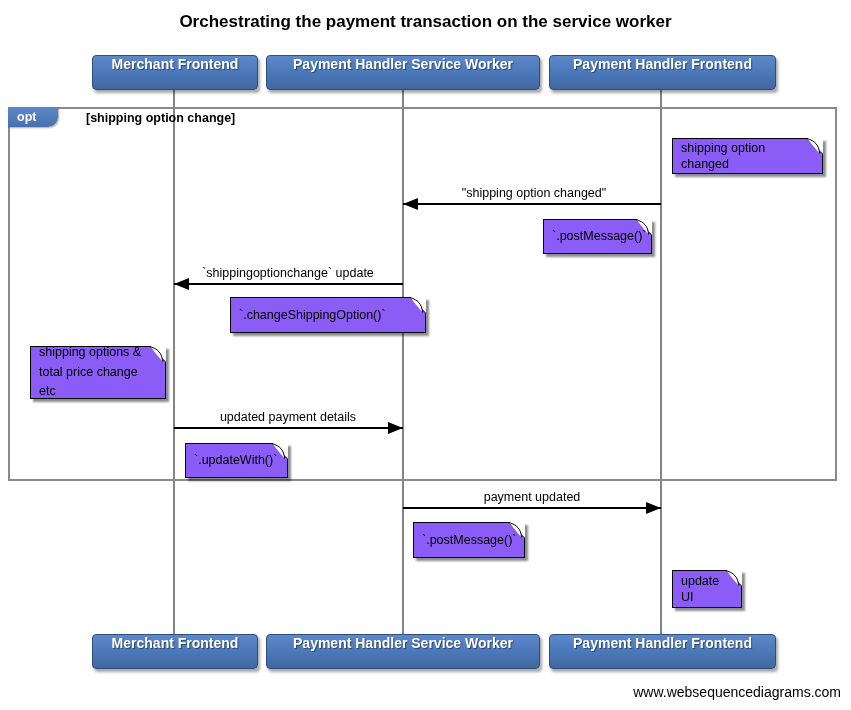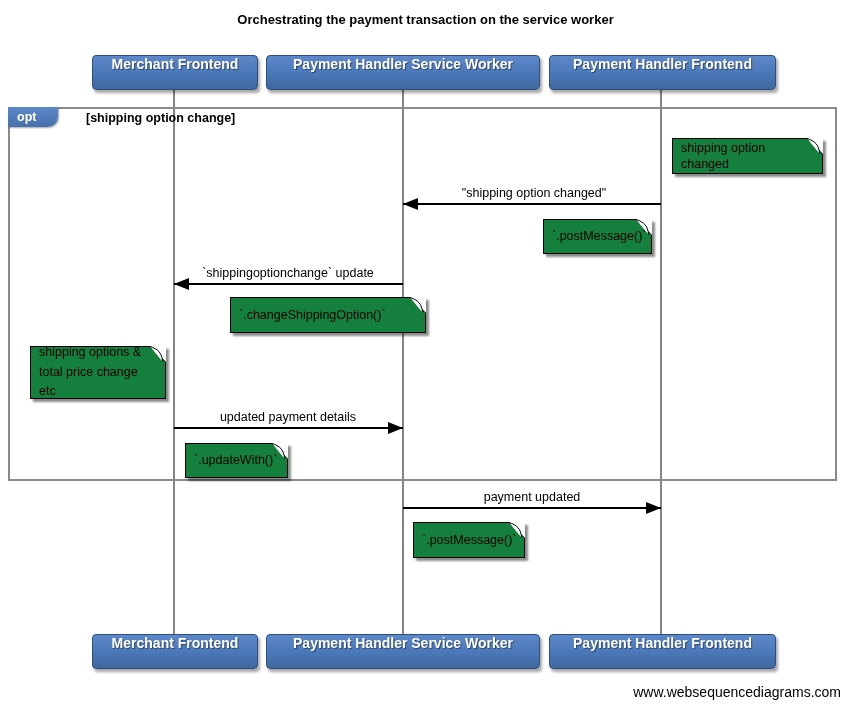--- a/index.html
+++ b/index.html
@@ -6,21 +6,21 @@
   #diagram{
     position:relative;
     width:851px;height:710px;
     background:#fff;
     font-family:"Liberation Sans","DejaVu Sans",sans-serif;
     color:#000;
     overflow:hidden;
   }
   .title{
     position:absolute;top:12px;left:0;width:100%;
-    text-align:center;font-size:13px;font-weight:bold;
+    text-align:center;font-size:17px;font-weight:bold;
   }
   .lifeline{
     position:absolute;top:90px;height:546px;width:2px;
     background:#848484;z-index:0;
   }
   .actor{
     position:absolute;height:35px;
     background:linear-gradient(180deg,#5d88c9 0%,#4a77b8 55%,#40689e 100%);
     border:1px solid #2d4e7e;border-radius:4px;
     box-shadow:2px 3px 3px rgba(0,0,0,0.35);
@@ -50,21 +50,21 @@
     position:absolute;font-size:12.5px;z-index:3;
     transform:translateX(-50%);white-space:nowrap;
   }
   .arrow{
     position:absolute;width:0;height:0;z-index:3;
     border-top:6px solid transparent;border-bottom:6px solid transparent;
   }
   .arrow.left{border-right:15px solid #000;}
   .arrow.right{border-left:15px solid #000;}
   .note{
-    position:absolute;background:#15803d;border:1px solid #000;
+    position:absolute;background:#8b5cf6;border:1px solid #000;
     box-shadow:3px 3px 2px rgba(0,0,0,0.45);
     font-size:12.5px;line-height:1.3;
     padding:6px 8px;box-sizing:border-box;
     display:flex;align-items:center;
     white-space:pre-line;z-index:4;
   }
   .note .fold{position:absolute;top:-1px;right:-1px;}
   .note.two-line{line-height:1.55;}
   .footer{
     position:absolute;top:684px;right:10px;
@@ -161,20 +161,28 @@
 
   <div class="note" style="left:413px;top:522px;width:112px;height:36px">
     <span>`.postMessage()`</span>
     <svg class="fold" width="16" height="16" viewBox="0 0 16 16">
       <polygon points="0,0 16,0 16,16" fill="#ffffff"></polygon>
       <path d="M0,0.5 L15,15.5" stroke="#000" stroke-width="1" fill="none"></path>
       <path d="M0,0.5 C8,3 12,7 12.5,15.5" stroke="#000" stroke-width="1" fill="#fff"></path>
     </svg>
   </div>
 
+  <div class="note" style="left:672px;top:570px;width:70px;height:38px">
+    <span>update UI</span>
+    <svg class="fold" width="16" height="16" viewBox="0 0 16 16">
+      <polygon points="0,0 16,0 16,16" fill="#ffffff"></polygon>
+      <path d="M0,0.5 L15,15.5" stroke="#000" stroke-width="1" fill="none"></path>
+      <path d="M0,0.5 C8,3 12,7 12.5,15.5" stroke="#000" stroke-width="1" fill="#fff"></path>
+    </svg>
+  </div>
 
   <div class="actor" style="left:92px;top:634px;width:166px">
     <span>Merchant Frontend</span>
   </div>
   <div class="actor" style="left:266px;top:634px;width:274px">
     <span>Payment Handler Service Worker</span>
   </div>
   <div class="actor" style="left:549px;top:634px;width:227px">
     <span>Payment Handler Frontend</span>
   </div>

